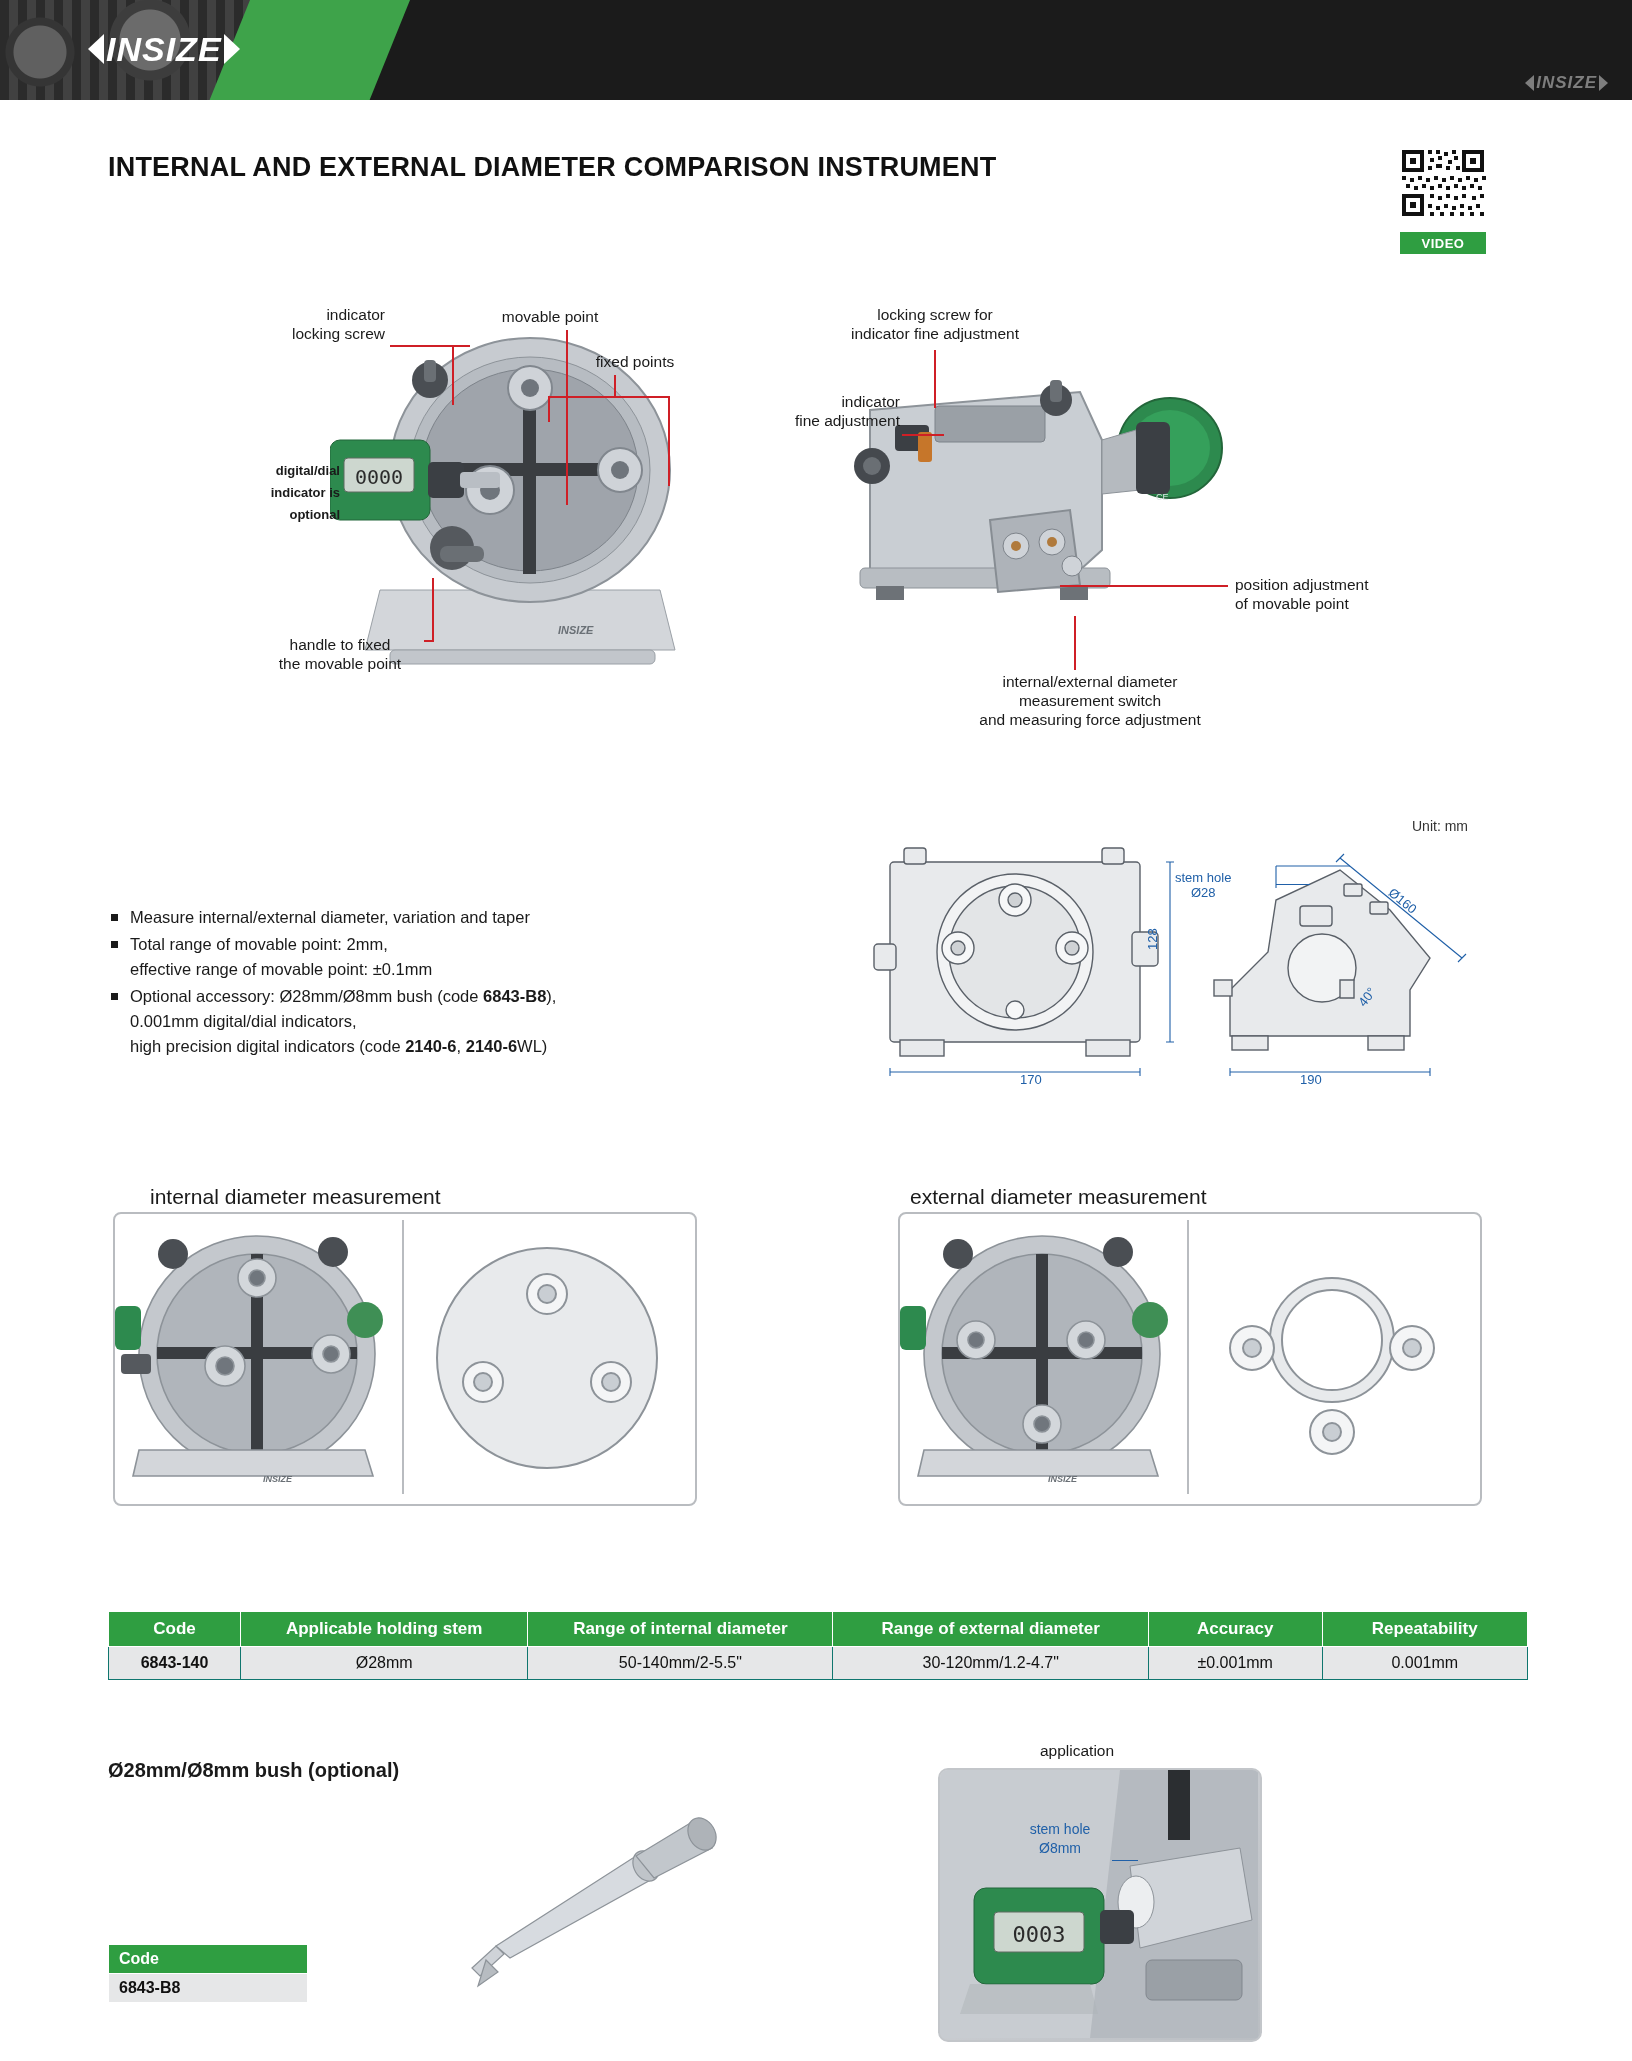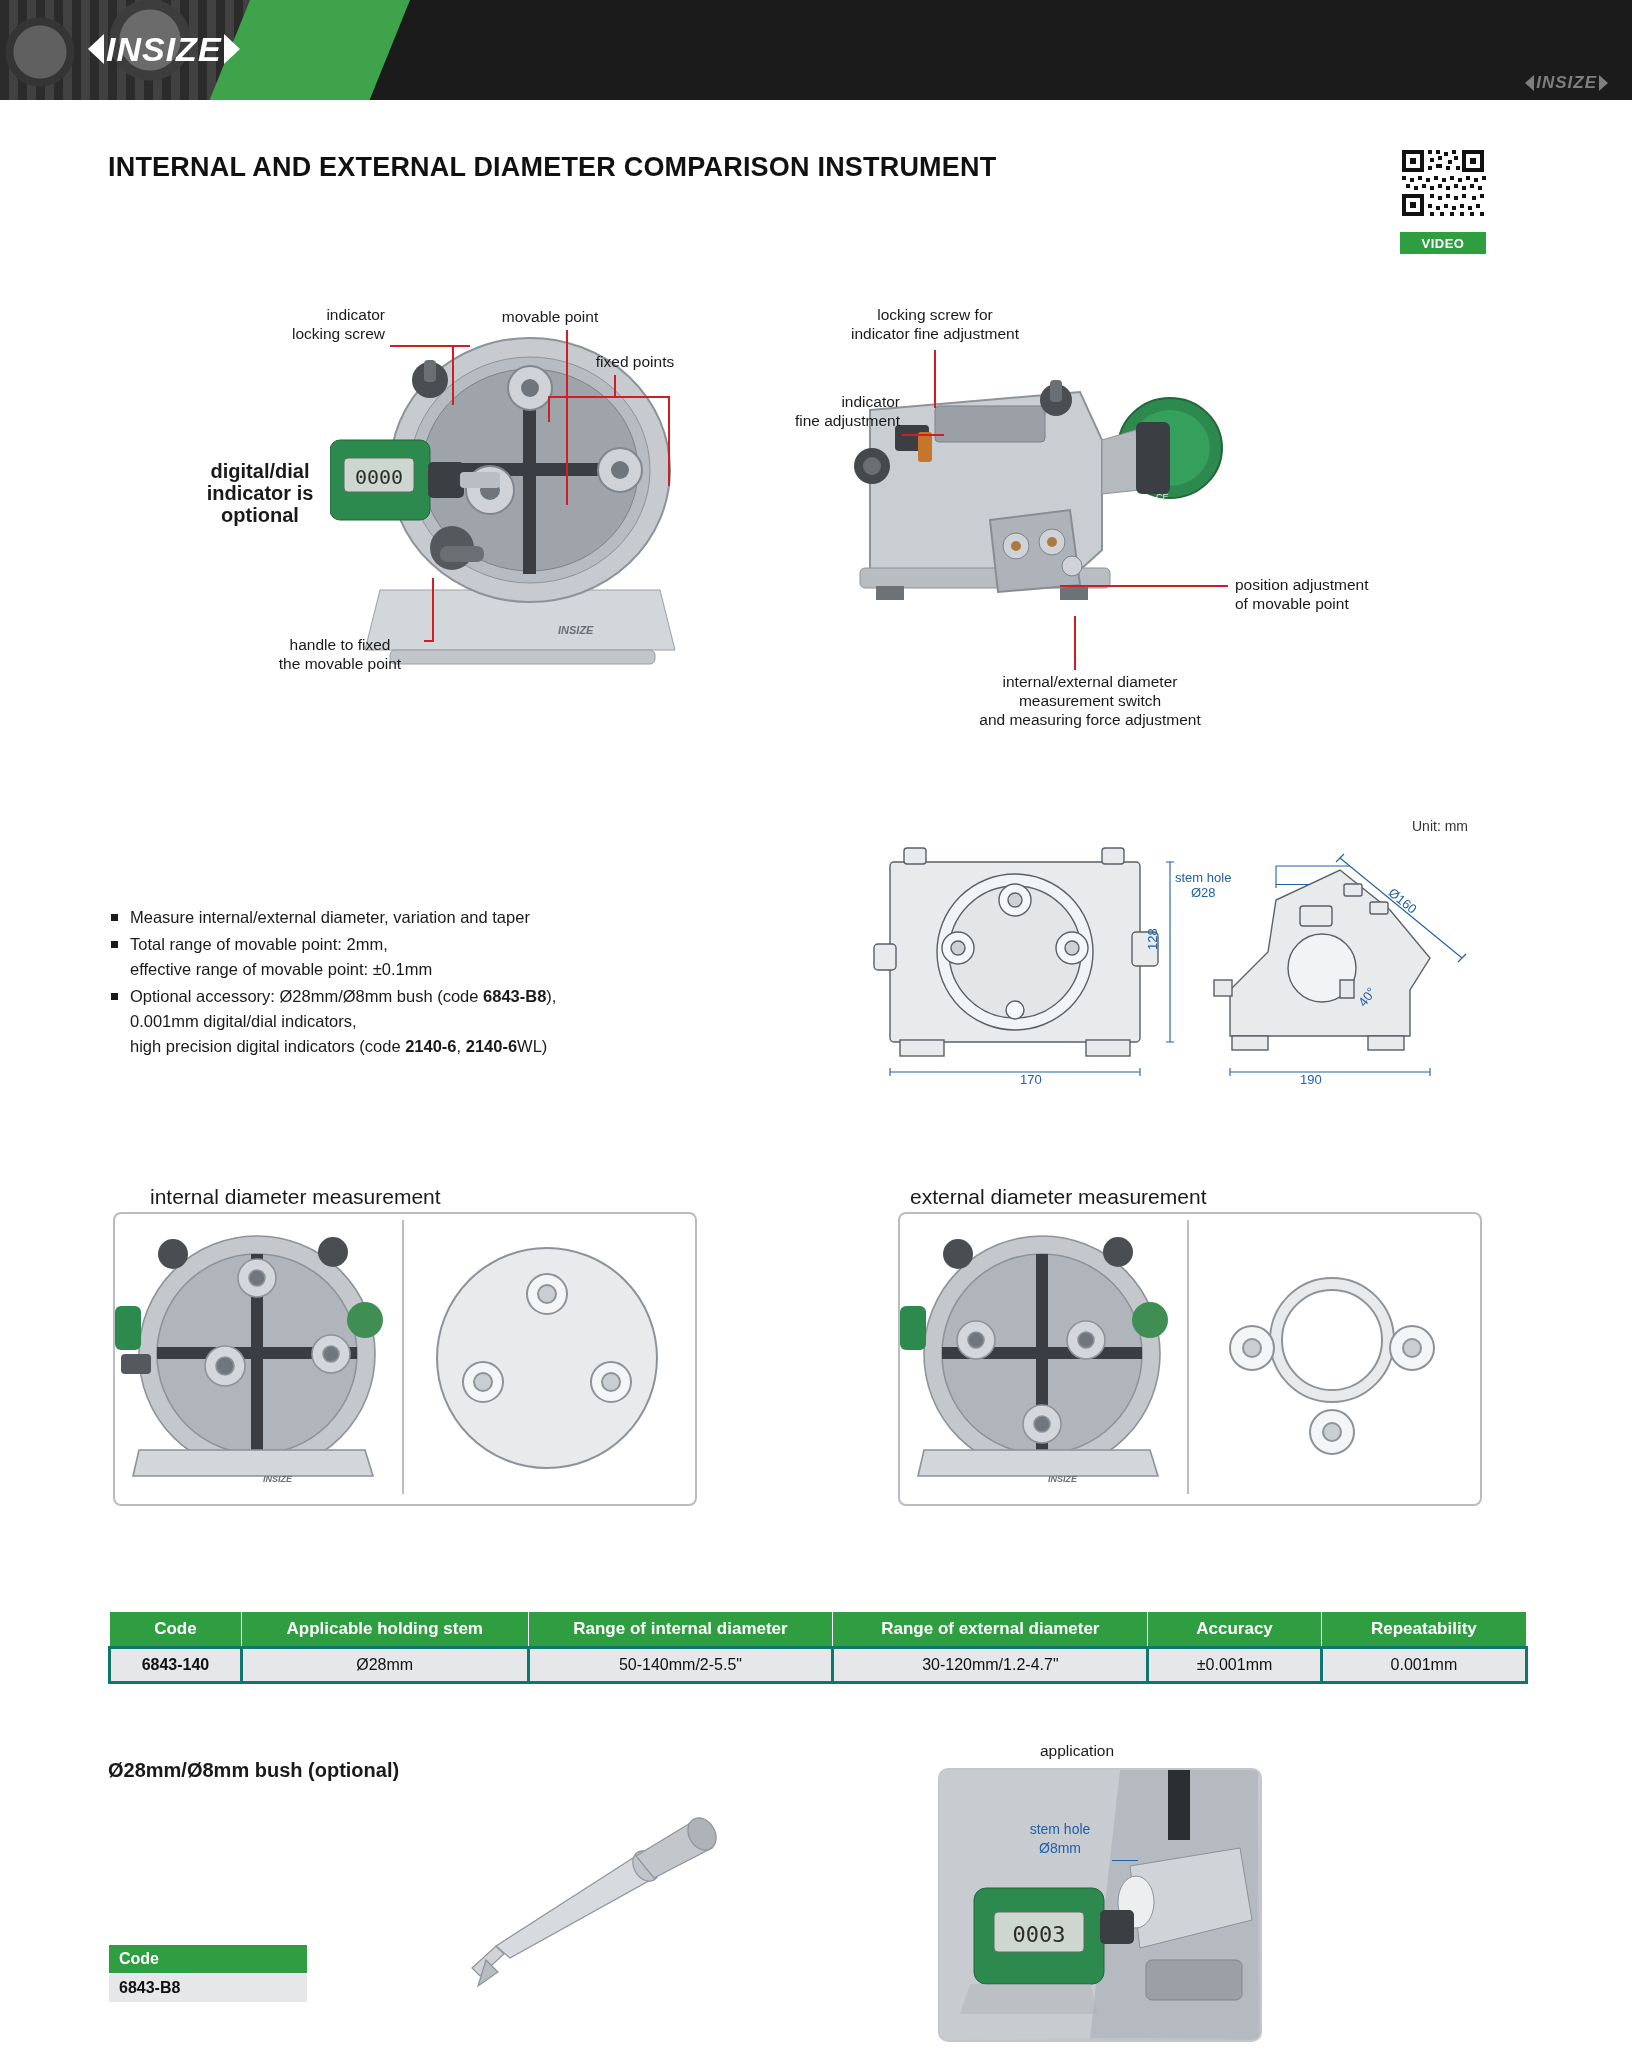--- a/index.html
+++ b/index.html
@@ -33,21 +33,21 @@
   
   .page-title{position:absolute;left:108px;top:152px;font-size:27px;font-weight:bold;letter-spacing:.2px;color:#111;}
 
   .qr-box{position:absolute;left:1400px;top:148px;width:86px;height:86px;background:#fff;}
   .qr-img{width:86px;height:70px;}
   .qr-label{position:absolute;left:1400px;top:232px;width:86px;height:22px;background:#2f9e41;color:#fff;font-size:13px;font-weight:bold;display:flex;align-items:center;justify-content:center;letter-spacing:.5px;}
 
   
   .cap{position:absolute;font-size:15.5px;line-height:19px;color:#1a1a1a;text-align:center;}
   .cap.left{text-align:right;}
-  .cap.bold{font-weight:bold;font-size:20px;line-height:22px;}
+  .cap.bold{font-weight:bold;font-size:13px;line-height:22px;text-align:right;}
 
   .lead{position:absolute;background:#cf1f26;}
 
   
   .bullets{position:absolute;left:108px;top:905px;width:640px;font-size:16.5px;line-height:25px;}
   .bullets li{margin-bottom:2px;list-style:none;position:relative;padding-left:22px;}
   .bullets li:before{content:"";position:absolute;left:3px;top:9px;width:7px;height:7px;background:#1a1a1a;}
   .bullets ul{margin:0;padding:0;}
 
   
@@ -55,21 +55,21 @@
   .unit-txt{position:absolute;font-size:14px;color:#333;}
 
   
   .panel{position:absolute;border:2px solid #b9bcc0;border-radius:8px;background:#fff;}
   .panel-title{position:absolute;font-size:21px;text-align:left;}
 
   
   table{border-collapse:collapse;position:absolute;}
   .spec-table{left:108px;top:1611px;width:1420px;}
   .spec-table th{background:#2f9e41;color:#fff;font-size:17px;font-weight:bold;padding:7px 4px;border:1px solid #ffffff;text-align:center;}
-  .spec-table td{background:#e6e7e8;font-size:16px;padding:7px 4px;border:3px solid #0f766e;text-align:center;color:#111;}
+  .spec-table td{background:#e6e7e8;font-size:16px;padding:7px 4px;border:1px solid #0f766e;text-align:center;color:#111;}
   .spec-table td.code{font-weight:bold;}
 
   .bush-title{position:absolute;left:108px;top:1759px;font-size:20px;font-weight:bold;}
   .bush-table{left:108px;top:1944px;width:200px;}
   .bush-table th{background:#2f9e41;color:#fff;font-size:16px;font-weight:bold;padding:5px 10px;border:1px solid #fff;text-align:left;}
   .bush-table td{background:#e6e7e8;font-size:16px;font-weight:bold;padding:5px 10px;border:1px solid #fff;text-align:left;color:#111;}
 
   .app-title{position:absolute;left:1040px;top:1742px;width:240px;text-align:left;font-size:15.5px;}
   .app-photo{position:absolute;left:938px;top:1768px;width:320px;height:270px;border:2px solid #c3c6ca;border-radius:10px;background:linear-gradient(140deg,#d8dade,#b9bdc2);overflow:hidden;}
 </style>

